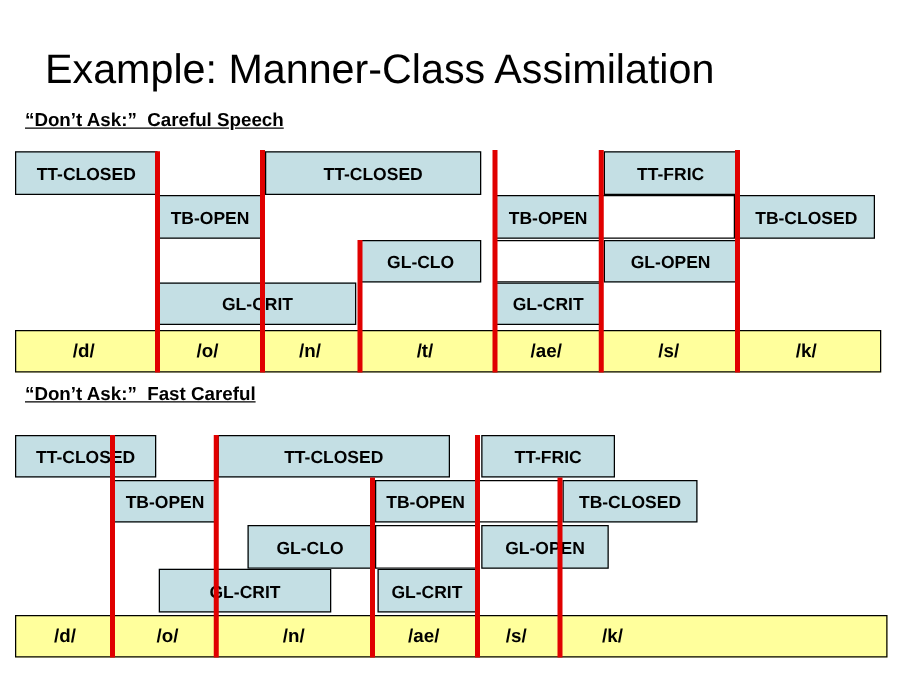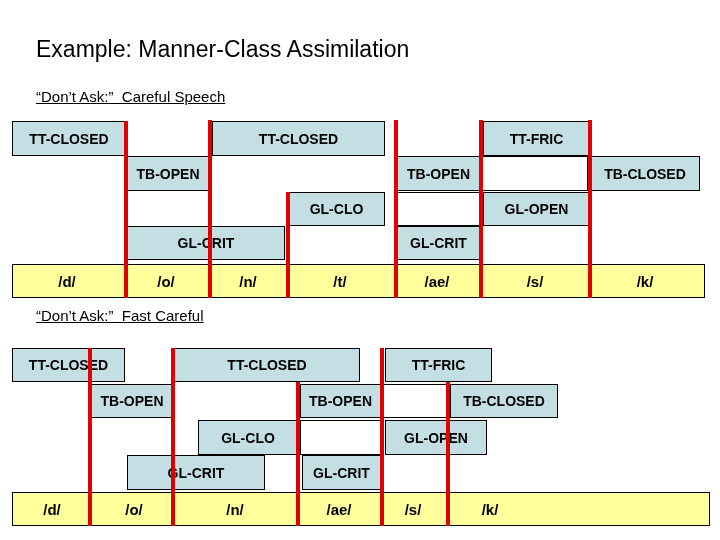--- a/index.html
+++ b/index.html
@@ -2,25 +2,25 @@
 <html><head>
 <meta charset="utf-8">
 <style>
   html,body{margin:0;padding:0;}
   body{
     width:720px;height:540px;position:relative;background:#ffffff;
     font-family:"Liberation Sans",sans-serif;color:#000;overflow:hidden;
   }
   .title{
     position:absolute;left:36px;top:36px;width:670px;
-    font-size:23px;font-weight:400;letter-spacing:0px;white-space:nowrap;
+    font-size:33px;font-weight:400;letter-spacing:0px;white-space:nowrap;
   }
   .section-label{
-    position:absolute;left:36px;
-    font-size:15px;font-weight:normal;text-decoration:underline;white-space:pre;
+    position:absolute;left:20px;
+    font-size:15px;font-weight:bold;text-decoration:underline;white-space:pre;
   }
   .diagram{position:absolute;left:0;top:0;width:720px;height:440px;padding-left:44px;}
   .box{
     position:absolute;box-sizing:border-box;border:1.5px solid #000;
     display:flex;align-items:center;justify-content:center;
     font-size:14px;font-weight:bold;white-space:nowrap;overflow:visible;
     z-index:2;
   }
   .vline{position:absolute;width:4px;z-index:5;}
   .phoneme-row{position:absolute;box-sizing:border-box;border:1.5px solid #000;z-index:1;}

